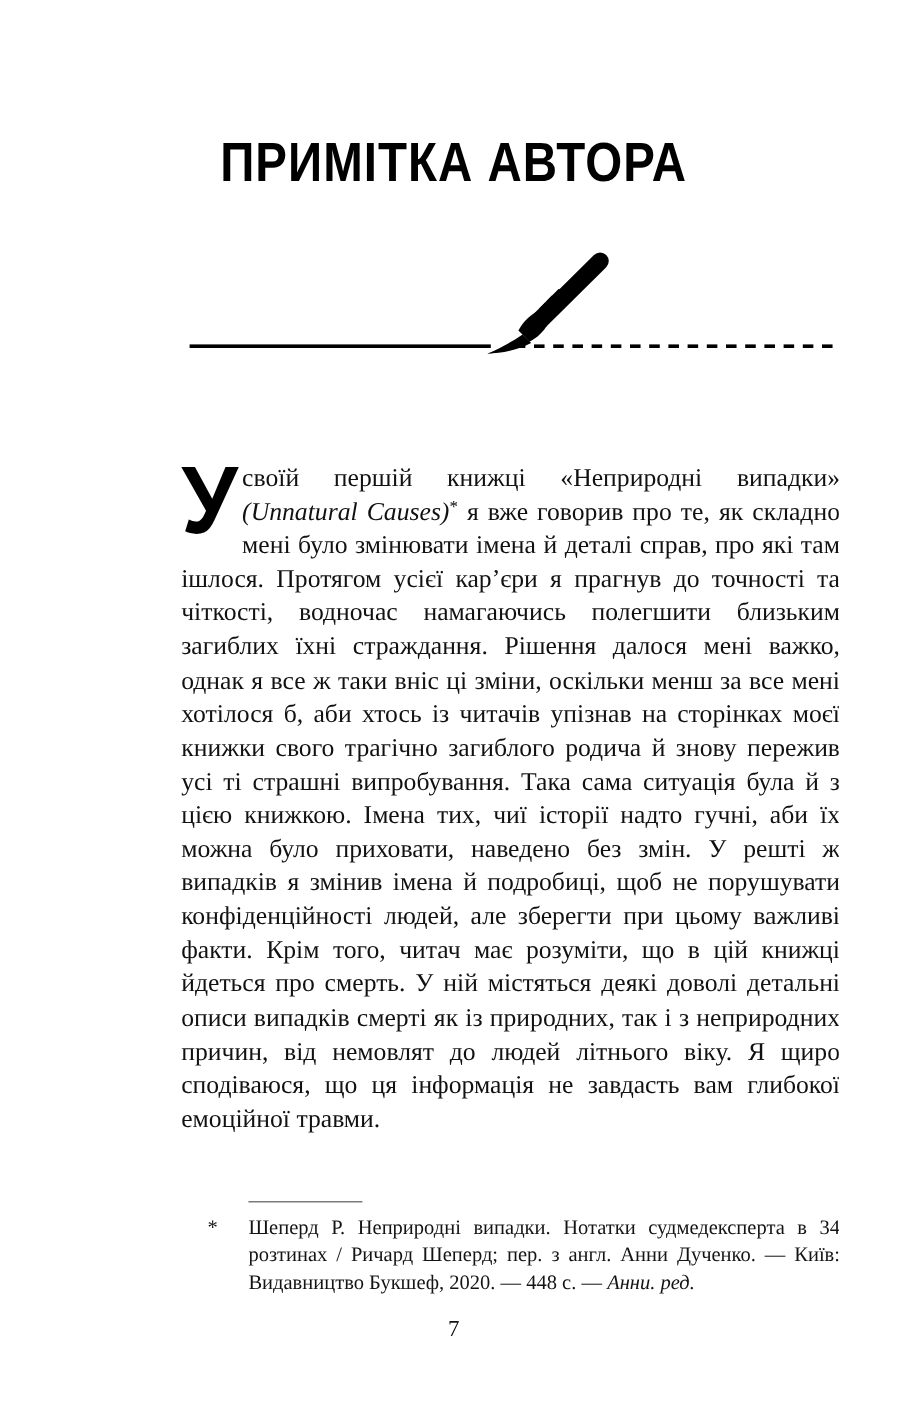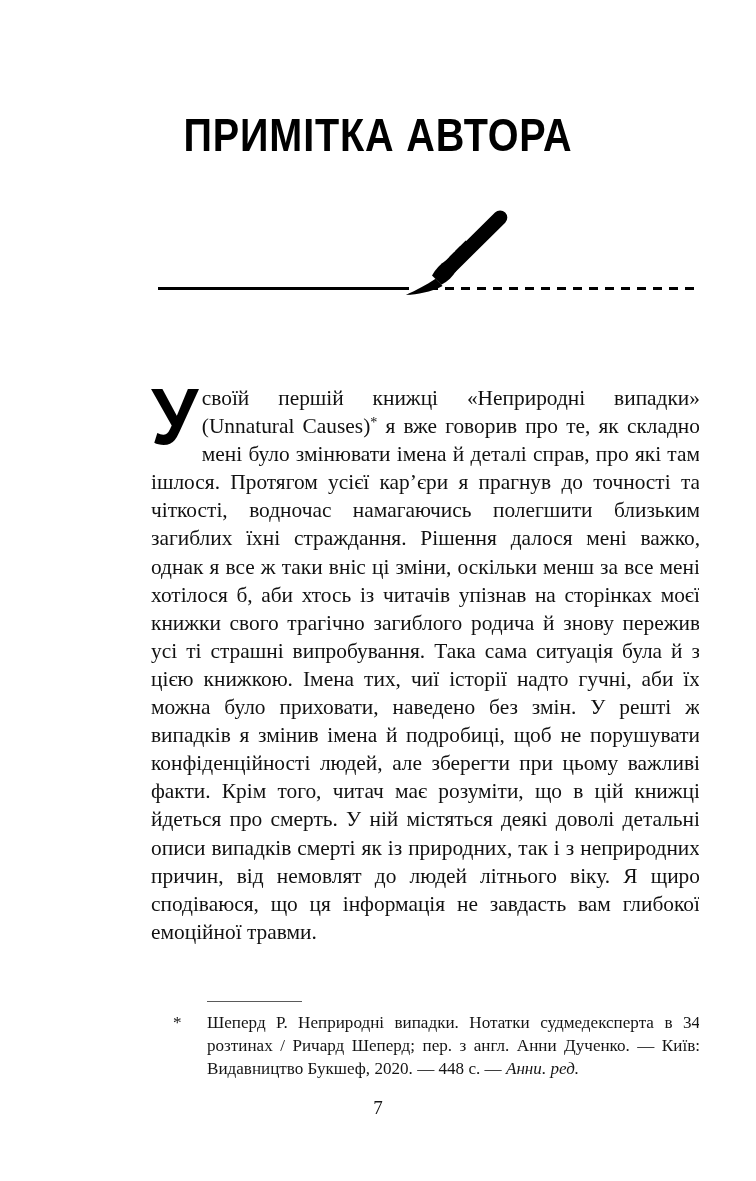--- a/index.html
+++ b/index.html
@@ -108,20 +108,21 @@
     font-weight: 700;
     font-size: 80px;
     line-height: 62px;
     margin: 2px 1px -6px 0;
     color: #000000;
     transform: scaleX(0.95);
     transform-origin: left top;
   }
 
   .book-title-it {
+    font-style: italic;
   }
 
   .fn-ref {
     font-size: 0.66em;
     vertical-align: 0.45em;
     line-height: 0;
   }
 
   
   .footnote {

